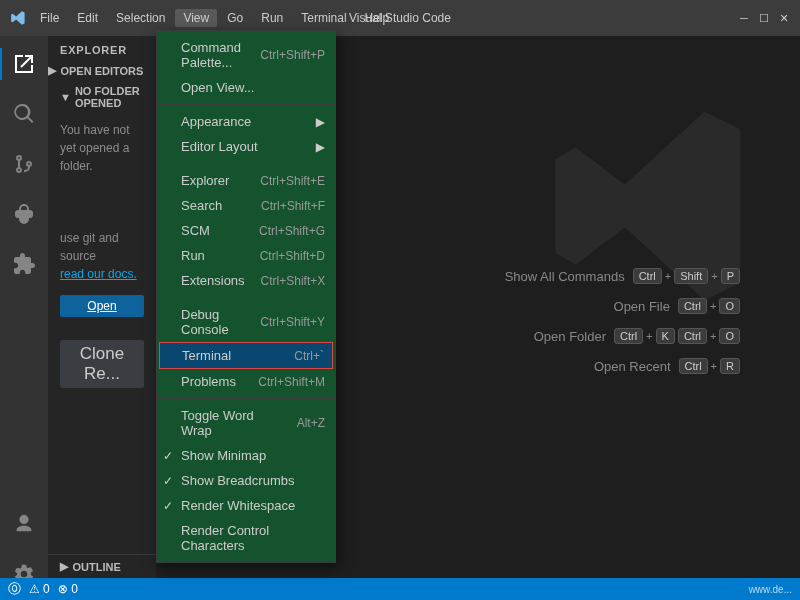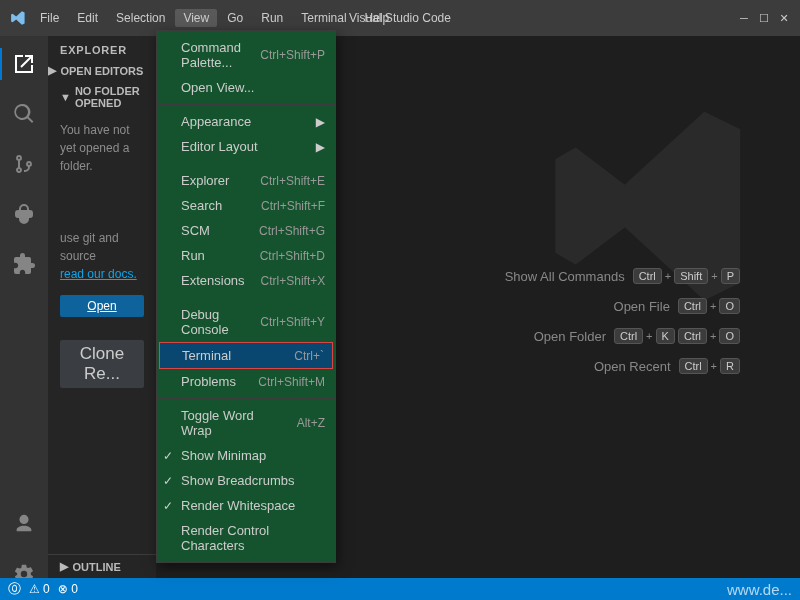--- a/index.html
+++ b/index.html
@@ -302,21 +302,21 @@
       left: 0;
       right: 0;
     }
     .statusbar-left {
       display: flex;
       align-items: center;
       gap: 8px;
     }
     .statusbar-right {
       margin-left: auto;
-      font-size: 15px;
+      font-size: 10px;
       color: rgba(255,255,255,0.7);
     }
     .status-icon {
       font-size: 13px;
     }
   </style>
 </head>
 <body>
 
 <div class="titlebar">

